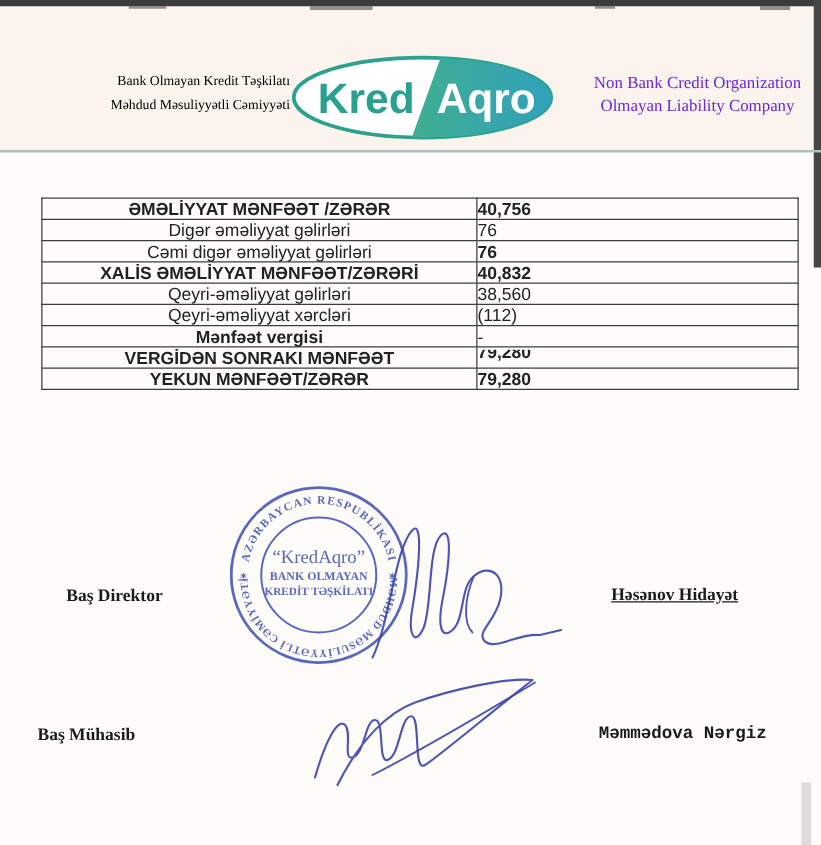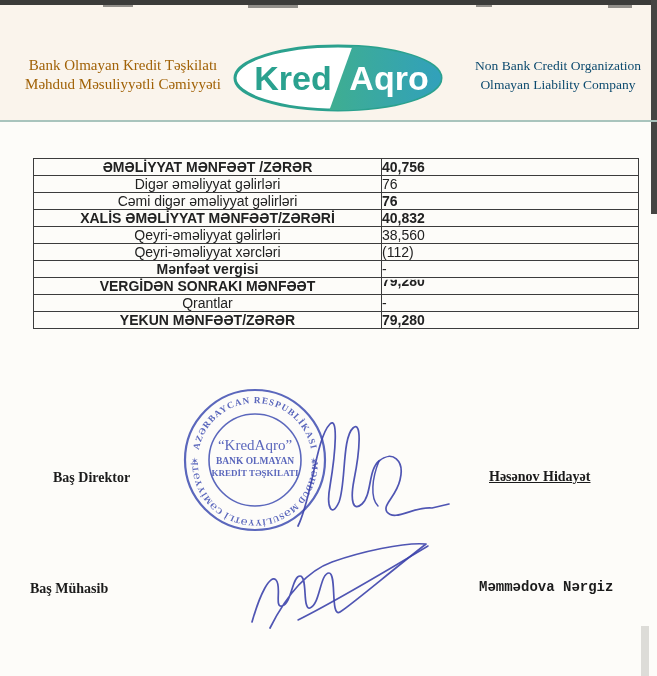--- a/index.html
+++ b/index.html
@@ -10,24 +10,24 @@
   
   .scan-bar-top{position:absolute;left:0;top:0;width:657px;height:5px;background:#3b3b39;}
   .notch{position:absolute;background:rgba(59,59,57,.55);}
   .n1{left:103px;top:5px;width:30px;height:2px;}
   .n2{left:248px;top:5px;width:50px;height:3px;}
   .n3{left:476px;top:5px;width:16px;height:2px;}
   .n4{left:608px;top:5px;width:24px;height:3px;}
   .scan-bar-right{position:absolute;left:651px;top:0;width:6px;height:214px;background:#454543;}
   .scan-smudge-br{position:absolute;left:641px;top:626px;width:8px;height:50px;background:#cfcecb;opacity:.7;}
   
-  .hdr-left{position:absolute;left:14px;top:56px;width:218px;text-align:center;
-            font-size:15px;line-height:19px;color:#a16207;}
+  .hdr-left{position:absolute;left:14px;top:56px;width:218px;text-align:right;
+            font-size:11px;line-height:19px;color:#000000;}
   .hdr-right{position:absolute;left:466px;top:56px;width:184px;text-align:center;
-             font-size:13.5px;line-height:19px;color:#0c4a6e;}
+             font-size:13.5px;line-height:19px;color:#6d28d9;}
   .logo-svg{position:absolute;left:231px;top:42px;}
   .separator{position:absolute;left:0;top:120px;width:657px;height:2px;background:#a9c4bd;}
   
   .fin-table{position:absolute;left:33px;top:158px;width:606px;border-collapse:collapse;
              font-family:"Liberation Sans","DejaVu Sans",sans-serif;font-size:14px;color:#222;}
   .fin-table td{border:1px solid #3c3c3c;height:16px;line-height:16px;padding:0;}
   .fin-table{border:1.5px solid #383838;}
   .fin-table td.lbl{width:347px;text-align:center;}
   .fin-table td.val{text-align:left;padding-right:6px;}
   .fin-table .b{font-weight:bold;}
@@ -114,24 +114,20 @@
         </tr>
         <tr>
           <td class="lbl b">Mənfəət vergisi</td>
           <td class="val">-</td>
         </tr>
         <tr>
           <td class="lbl b">VERGİDƏN SONRAKI MƏNFƏƏT</td>
           <td class="val b"><span class="clip-top">79,280</span></td>
         </tr>
         <tr>
-          <td class="lbl">Qrantlar</td>
-          <td class="val">-</td>
-        </tr>
-        <tr>
           <td class="lbl b">YEKUN MƏNFƏƏT/ZƏRƏR</td>
           <td class="val b">79,280</td>
         </tr>
       </tbody>
   </table>
 
   <svg class="stamp-svg" width="156" height="150" viewBox="0 0 156 150">
     <g opacity="0.88">
       <circle cx="78" cy="73" r="70" fill="none" stroke="#4553b4" stroke-width="2.2"></circle>
       <circle cx="78" cy="73" r="46" fill="none" stroke="#4553b4" stroke-width="1.6"></circle>

